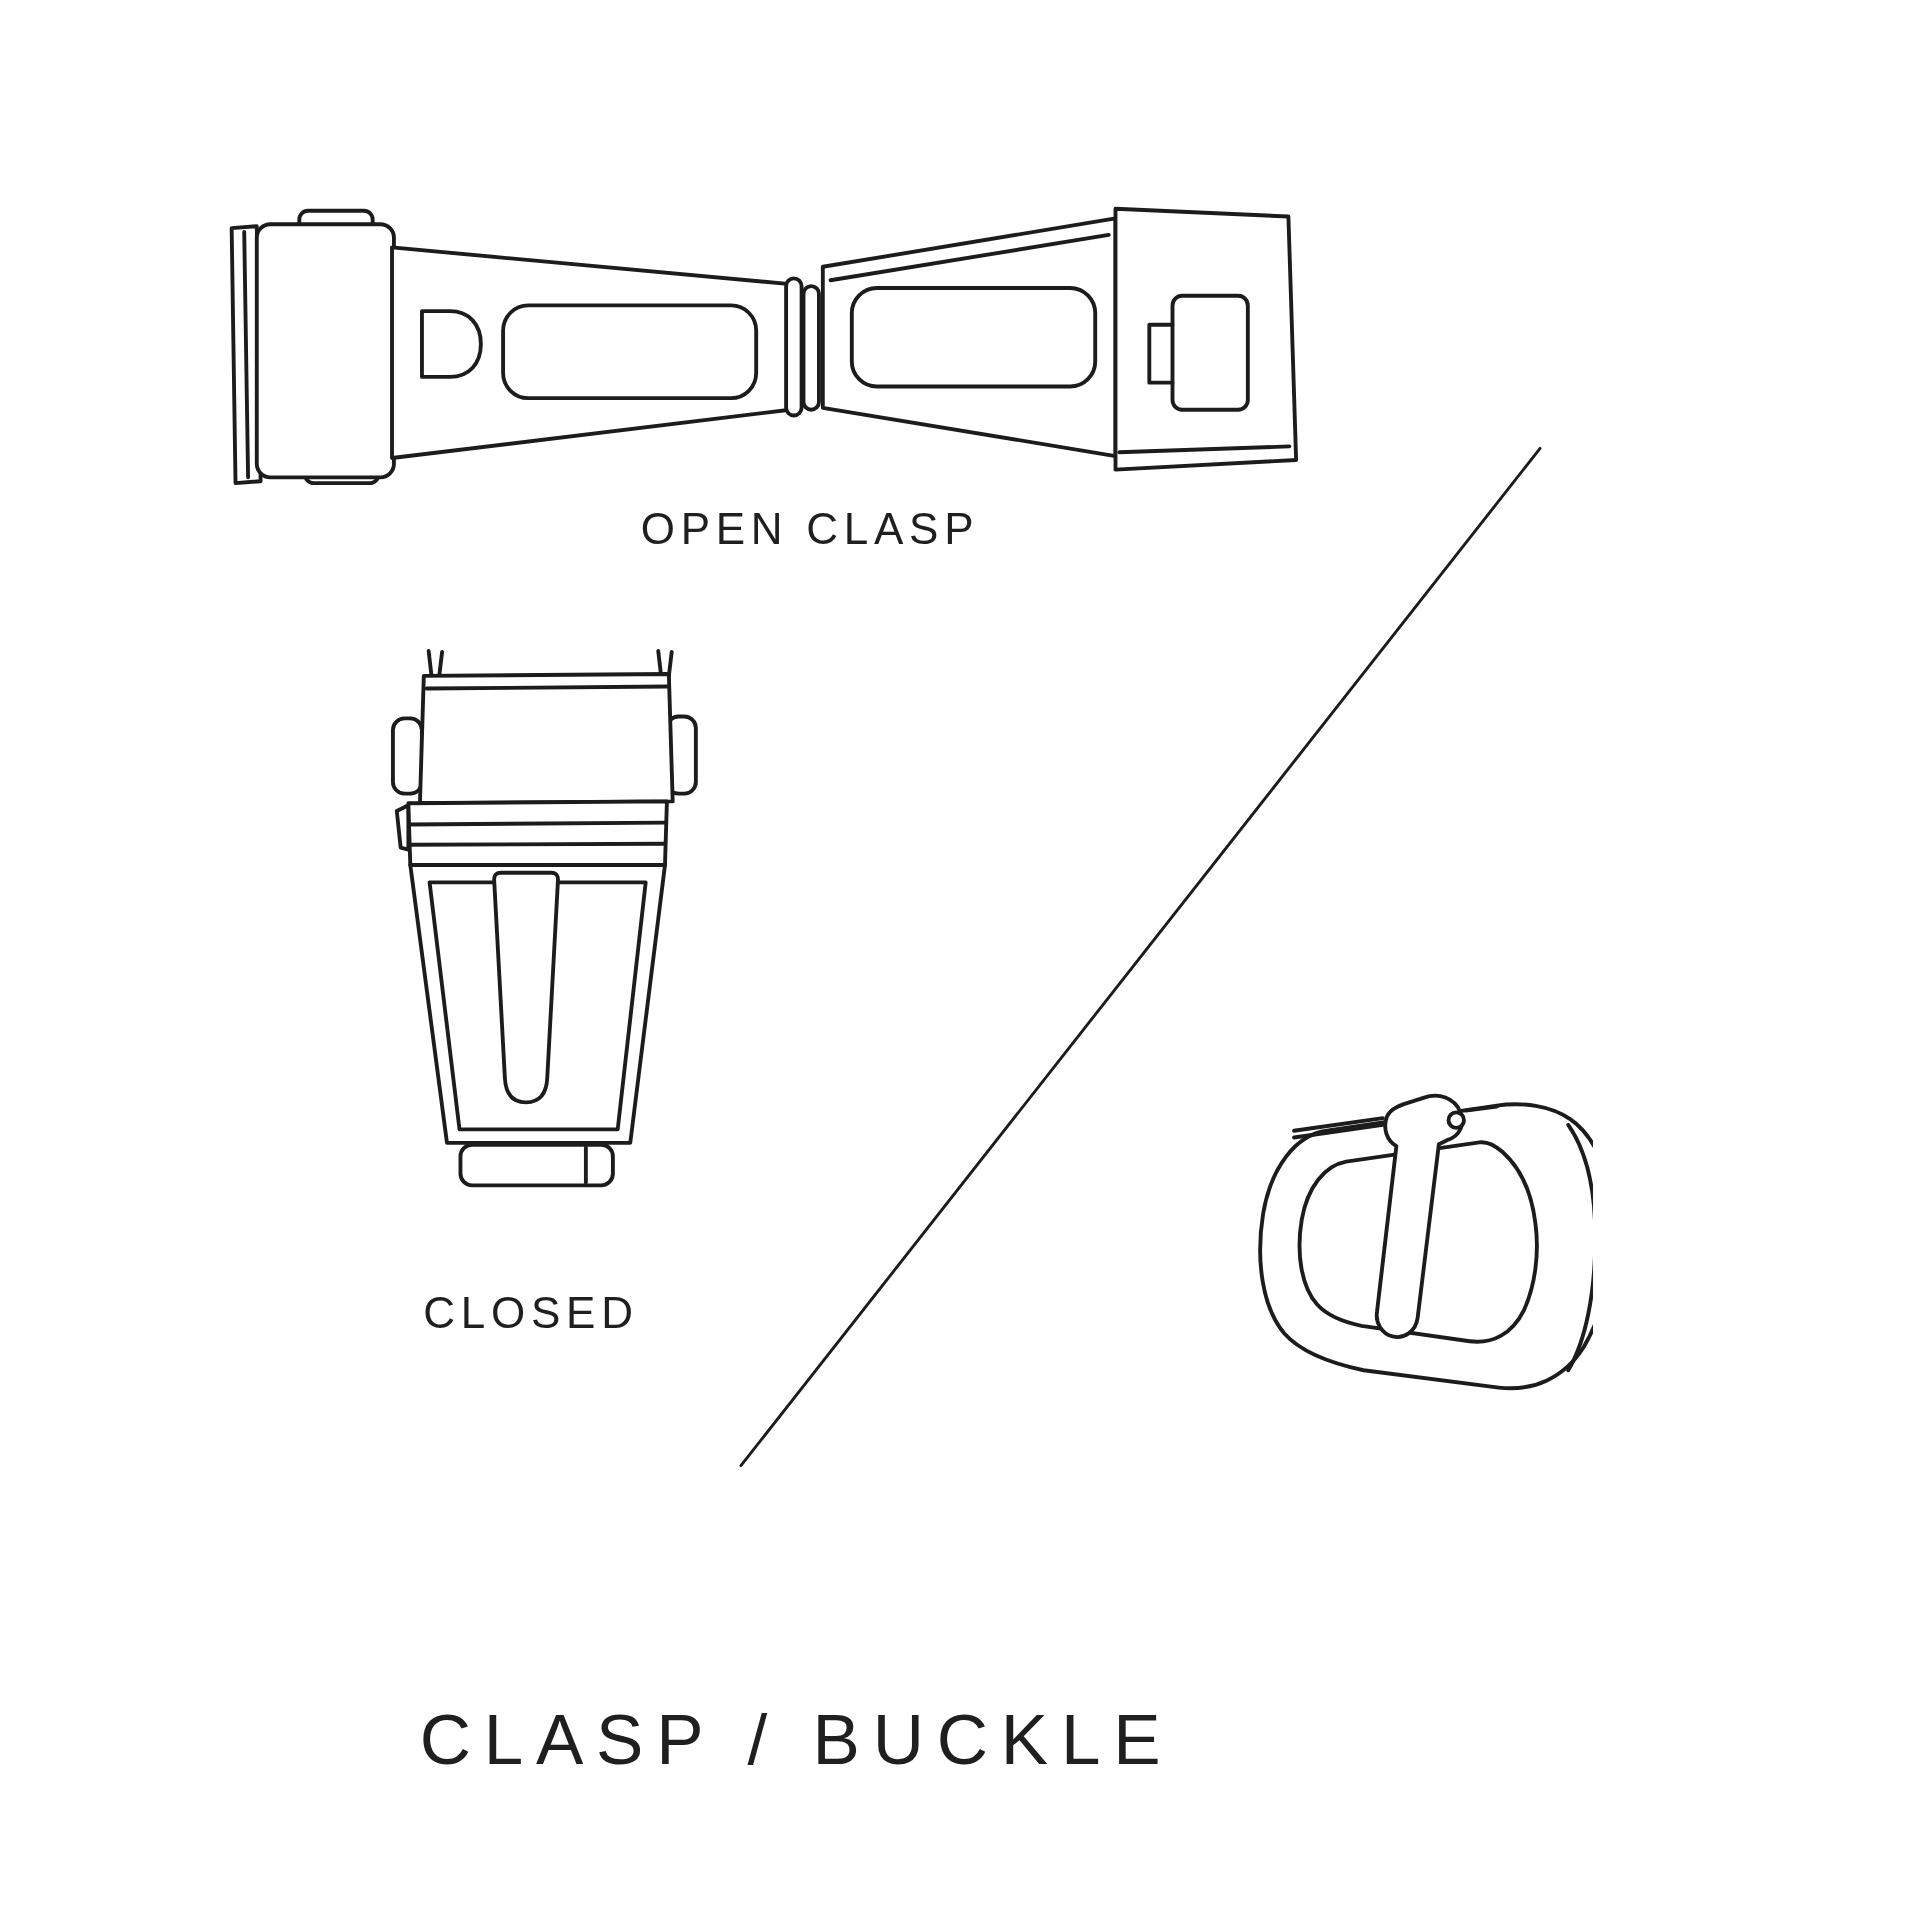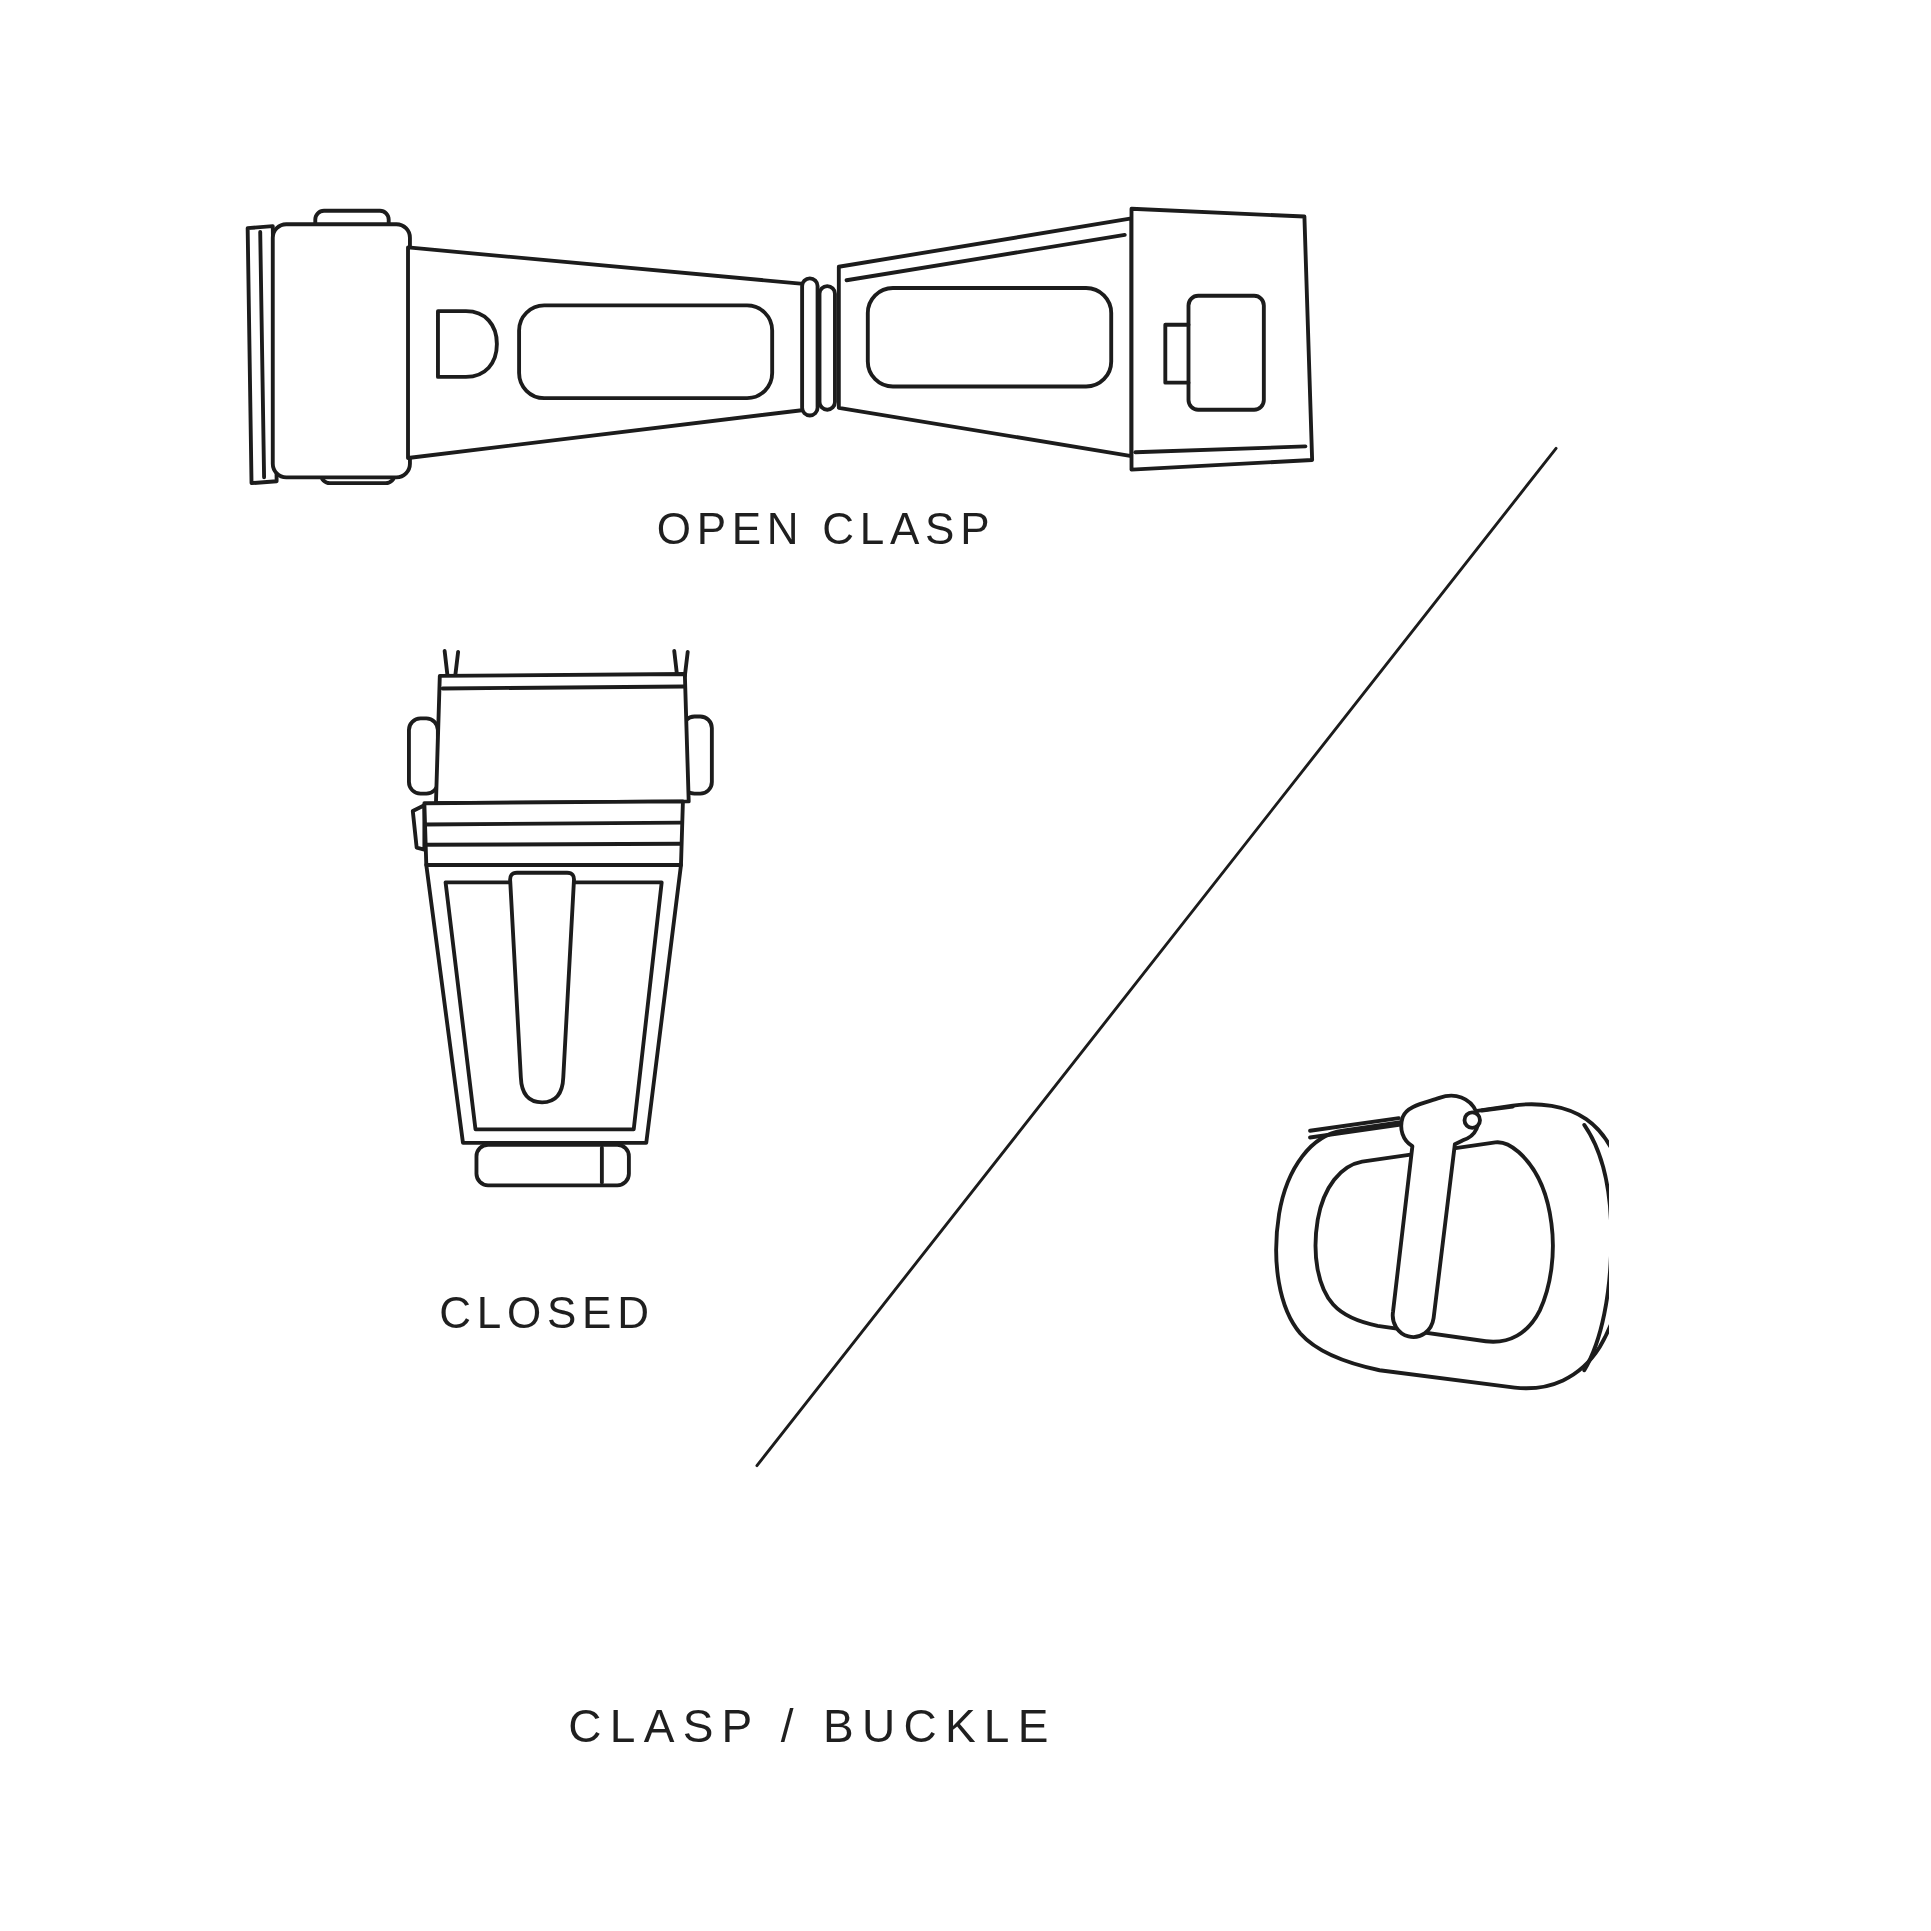--- a/index.html
+++ b/index.html
@@ -7,21 +7,20 @@
     padding: 0;
     background: #ffffff;
   }
   .canvas {
     position: relative;
     width: 1593px;
     height: 1931px;
     background: #ffffff;
     overflow: hidden;
     font-family: "Liberation Sans", sans-serif;
-    margin-left: 16px;
   }
   .illus {
     position: absolute;
   }
   .illus path, .illus polygon, .illus rect, .illus line, .illus circle {
     fill: #ffffff;
     stroke: #1c1c1c;
     stroke-width: 4;
     stroke-linejoin: round;
     stroke-linecap: round;
@@ -40,21 +39,21 @@
     font-size: 44px;
     font-weight: 500;
     letter-spacing: 0.13em;
   }
   .title {
     position: absolute;
     left: 50%;
     transform: translateX(-50%);
     white-space: nowrap;
     color: #1f1f1f;
-    font-size: 46px;
+    font-size: 71px;
     font-weight: 500;
     letter-spacing: 0.18em;
   }
 </style>
 </head>
 <body>
 
 <div class="canvas">
 
   <svg class="illus" style="left:222px; top:203px;" width="1078" height="284" viewBox="0 0 1116 294">

